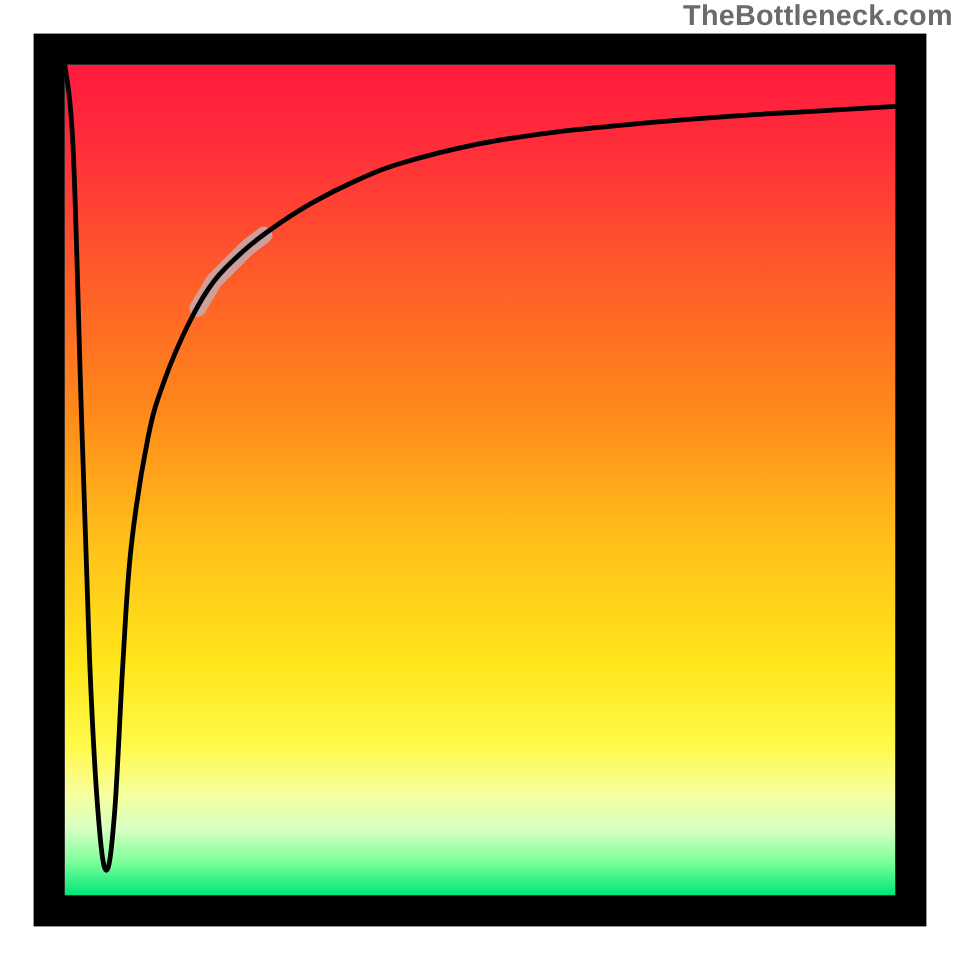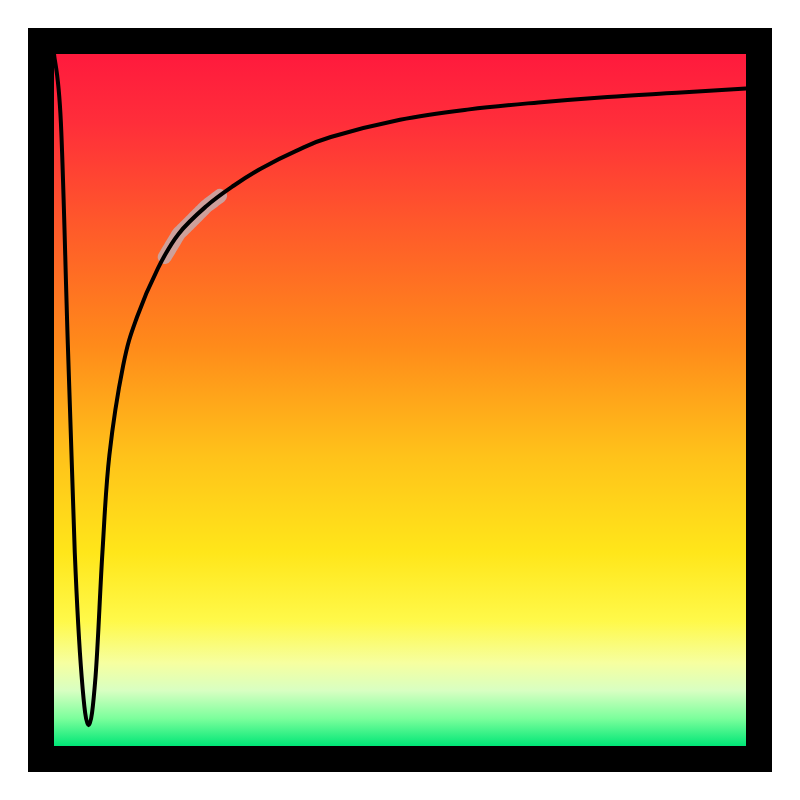--- a/index.html
+++ b/index.html
@@ -27,20 +27,21 @@
   }
   svg {
     display: block;
   }
 </style>
 </head>
 <body>
 
 <div class="stage">
 
+  <div class="watermark">TheBottleneck.com</div>
 
   <svg id="chart-svg" width="800" height="800" viewBox="0 0 800 800">
     <defs>
       <linearGradient id="bg-grad" x1="0" y1="0" x2="0" y2="1">
           <stop offset="0%" stop-color="#ff1a3d"></stop>
           <stop offset="10%" stop-color="#ff2e3a"></stop>
           <stop offset="25%" stop-color="#ff5a2a"></stop>
           <stop offset="42%" stop-color="#ff8a1a"></stop>
           <stop offset="57.99999999999999%" stop-color="#ffc21a"></stop>
           <stop offset="72%" stop-color="#ffe61a"></stop>

